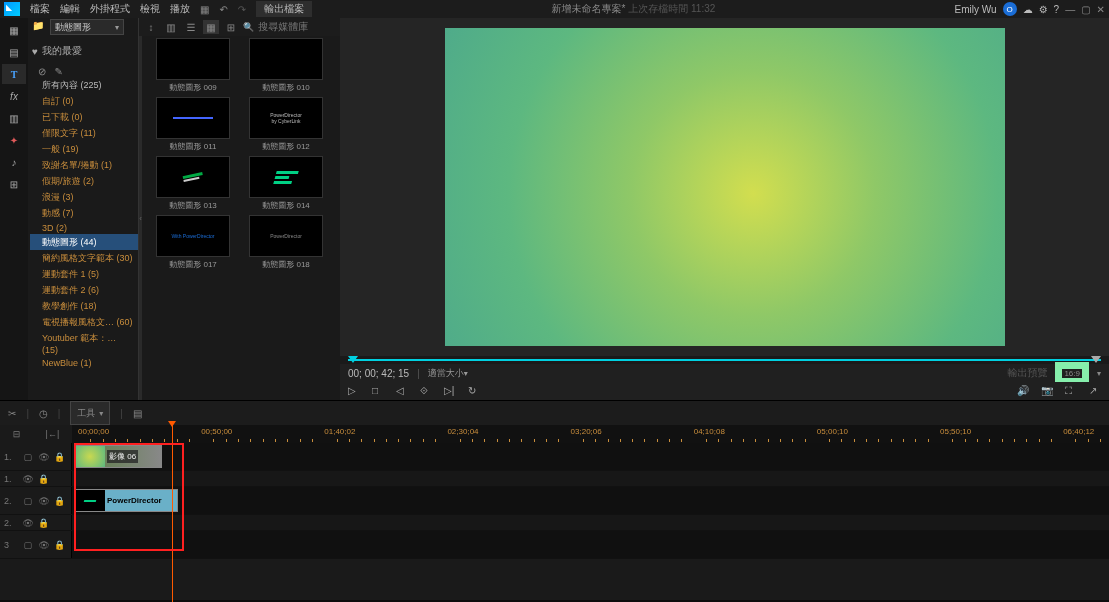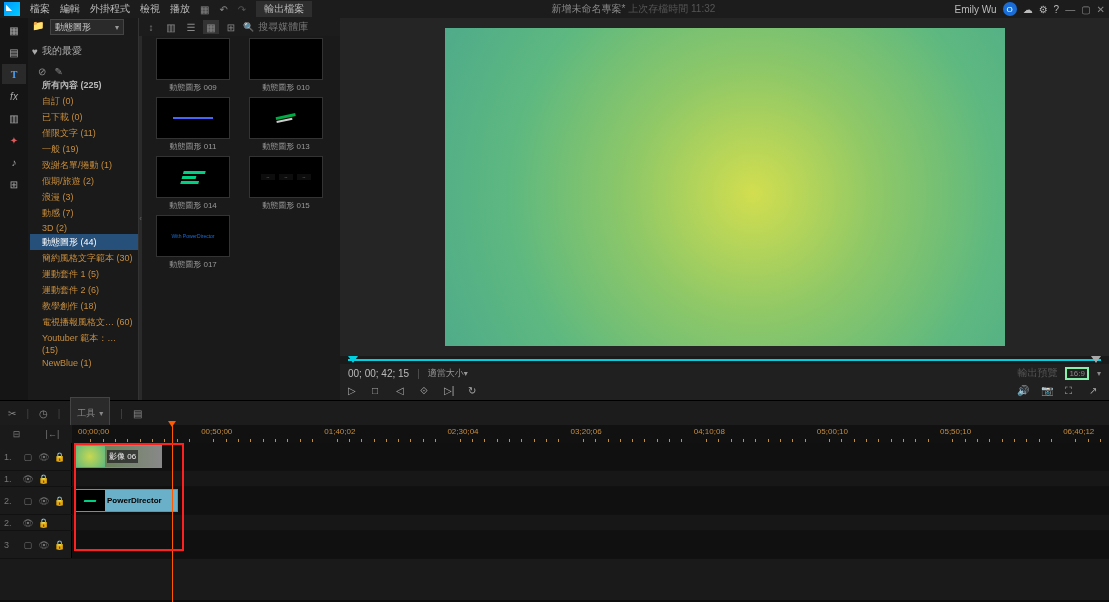--- a/index.html
+++ b/index.html
@@ -29,21 +29,21 @@
 
 .tree-col { width: 110px; background: #1a1a1a; display: flex; flex-direction: column; }
 .tree-toolbar { height: 18px; display: flex; align-items: center; padding: 0 4px; gap: 4px; }
 .tree-toolbar .imp { width: 14px; height: 14px; }
 .dropdown { background: #2a2a2a; border: 1px solid #444; padding: 0 4px; height: 16px; display: flex; align-items: center; width: 74px; font-size: 9px; }
 .dropdown::after { content: "▾"; margin-left: auto; font-size: 8px; color: #999; }
 .tree-fav { height: 30px; display: flex; align-items: center; gap: 4px; padding-left: 4px; color: #aaa; }
 .tree-fav .heart { font-size: 10px; }
 .tree-list { padding-left: 2px; }
 .tree-list div { padding: 1.5px 4px 1.5px 12px; font-size: 9px; color: #c88d3c; cursor: default; }
-.tree-list .white { color: #bbb; font-weight: bold; }
+.tree-list .white { color: #bbb; }
 .tree-list .selected { background: #264f7a; color: #fff; }
 
 
 .grid-col { flex: 1; display: flex; flex-direction: column; background: #1a1a1a; border-left: 1px solid #333; position: relative; overflow: hidden; }
 .grid-toolbar { height: 18px; display: flex; align-items: center; padding: 0 4px; gap: 4px; background: #1c1c1c; }
 .grid-toolbar .toolbtn { width: 16px; height: 14px; color: #888; display: flex; align-items: center; justify-content: center; }
 .grid-toolbar .toolbtn.on { background: #333; }
 .search-box { flex: 1; display: flex; align-items: center; color: #777; gap: 4px; }
 .search-box::before { content: "🔍"; font-size: 9px; }
 .thumb-scroll { flex: 1; overflow-y: hidden; padding: 2px 6px 2px 6px; }
@@ -73,29 +73,29 @@
 .preview-seek .bar { position: absolute; left: 0; right: 0; top: 3px; height: 2px; background: #00d0e0; }
 .preview-seek .dot { position: absolute; left: 0; top: 0; width:0;height:0; border-left:5px solid transparent; border-right:5px solid transparent; border-top:7px solid #00d0e0; }
 .preview-seek .end { position: absolute; right: 0; top: 0; width:0;height:0; border-left:5px solid transparent; border-right:5px solid transparent; border-top:7px solid #aaa; }
 .preview-ctrl { height: 18px; display: flex; align-items: center; padding: 0 8px; gap: 8px; color: #aaa; background: #202020; }
 .preview-ctrl .time { font-size: 10px; color: #bbb; }
 .preview-ctrl .sep { color: #555; }
 .preview-ctrl .qsel { display: flex; align-items: center; font-size: 9px; color: #999; }
 .preview-ctrl .qsel::after { content: " ▾"; font-size: 8px; }
 .preview-ctrl .spacer { flex: 1; }
 .preview-ctrl .dim { color: #555; }
-.preview-ctrl .ratio { border: 2px solid #86efac; font-size: 8px; padding: 0 2px; color: #888; }
+.preview-ctrl .ratio { border: 7px solid #86efac; font-size: 8px; padding: 0 2px; color: #888; }
 .playbar { height: 18px; display: flex; align-items: center; gap: 12px; padding: 0 8px; color: #aaa; background: #202020; }
 .playbar span svg, .playbar span { width: 12px; height: 12px; fill: #aaa; }
 .playbar .spacer { flex: 1; }
 
 
 .timeline { height: 200px; background: #1a1a1a; border-top: 1px solid #000; display: flex; flex-direction: column; }
 .tl-toolbar { height: 24px; display: flex; align-items: center; gap: 10px; padding: 0 8px; background: #1c1c1c; color: #888; }
-.tl-toolbar .toolsel { background: #2a2a2a; border: 1px solid #444; padding: 0 6px; height: 32px; display: flex; align-items: center; font-size: 9px; }
+.tl-toolbar .toolsel { background: #2a2a2a; border: 1px solid #444; padding: 0 6px; height: 24px; display: flex; align-items: center; font-size: 9px; }
 .tl-toolbar .toolsel::after { content: " ▾"; font-size: 8px; margin-left: 4px; color: #888; }
 .tl-ruler { height: 18px; display: flex; background: #111; position: relative; color: #c88d3c; font-size: 8px; margin-left: 72px; }
 .tl-ruler .tick { position: absolute; top: 2px; }
 .tl-ruler .minor { position: absolute; top: 14px; width: 1px; height: 3px; background: #c88d3c; }
 .tl-playhead { position: absolute; top: 0; bottom: -160px; width: 1px; background: #ff5a00; z-index: 5; }
 .tl-playhead::before { content: ""; position: absolute; top: -4px; left: -4px; width:0;height:0; border-left:4px solid transparent; border-right:4px solid transparent; border-top:6px solid #ff5a00; }
 .tl-body { flex: 1; position: relative; overflow: hidden; }
 .tl-track { height: 28px; display: flex; border-bottom: 1px solid #111; }
 .tl-track.small { height: 16px; }
 .tl-head { width: 72px; display: flex; align-items: center; gap: 4px; padding: 0 4px; background: #1a1a1a; border-right: 1px solid #000; color: #777; font-size: 9px; }
@@ -217,52 +217,54 @@
               <div class="lbl">動態圖形 010</div>
             </div>
             <div class="thumb">
               <div class="img">
                 <div class="tx-blue"></div>
               </div>
               <div class="lbl">動態圖形 011</div>
             </div>
             <div class="thumb">
               <div class="img">
+                <div class="tx-center">PowerDirector<br>by CyberLink</div>
+              </div>
+              <div class="lbl">動態圖形 012</div>
+            </div>
+            <div class="thumb">
+              <div class="img">
                 <div style="transform:rotate(-12deg);display:flex;flex-direction:column;gap:1px">
                   <span style="width:20px;height:3px;background:#0a4"></span>
                   <span style="width:16px;height:2px;background:#ccc"></span>
                 </div>
               </div>
               <div class="lbl">動態圖形 013</div>
             </div>
             <div class="thumb">
               <div class="img">
                 <div class="tx-green">
                   <span style="width:22px"></span>
                   <span style="width:14px"></span>
                   <span style="width:18px"></span>
                 </div>
               </div>
               <div class="lbl">動態圖形 014</div>
             </div>
             <div class="thumb">
               <div class="img">
-                <div class="tx-rows">
-                  <span>··</span>
-                  <span>··</span>
-                  <span>··</span>
-                </div>
-              </div>
-              <div class="lbl">動態圖形 015</div>
-            </div>
-            <div class="thumb">
-              <div class="img">
                 <div class="tx-wide">With PowerDirector</div>
               </div>
               <div class="lbl">動態圖形 017</div>
+            </div>
+            <div class="thumb">
+              <div class="img">
+                <div class="tx-wide2">PowerDirector</div>
+              </div>
+              <div class="lbl">動態圖形 018</div>
             </div>
           </div>
       </div>
     </div>
   </div>
 
   <div class="right-panel">
     <div class="preview-area">
       <div class="preview-canvas"></div>
     </div>

